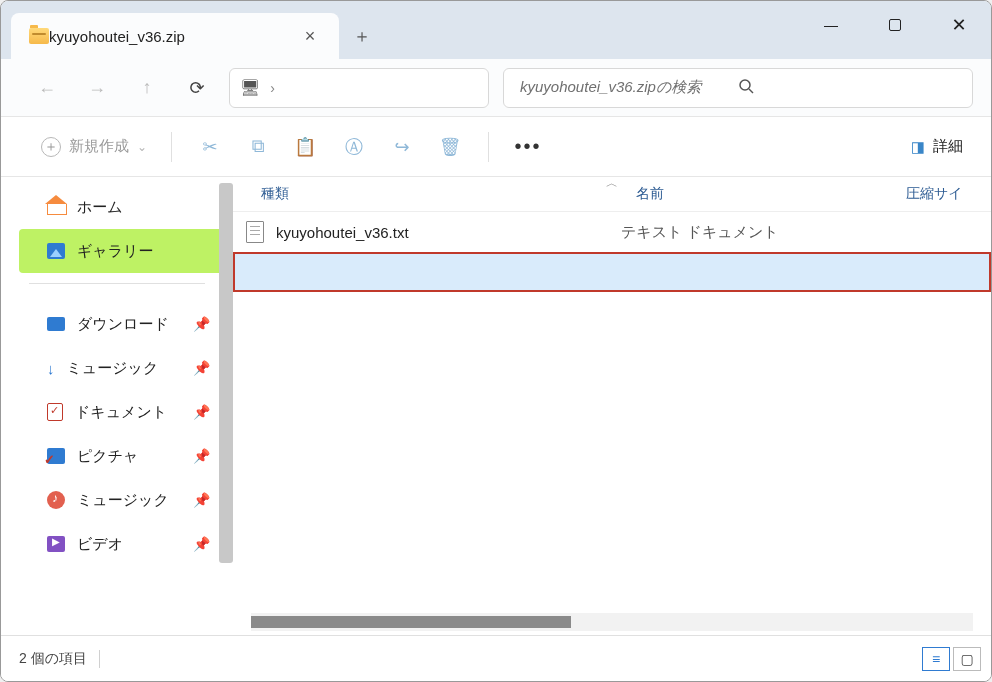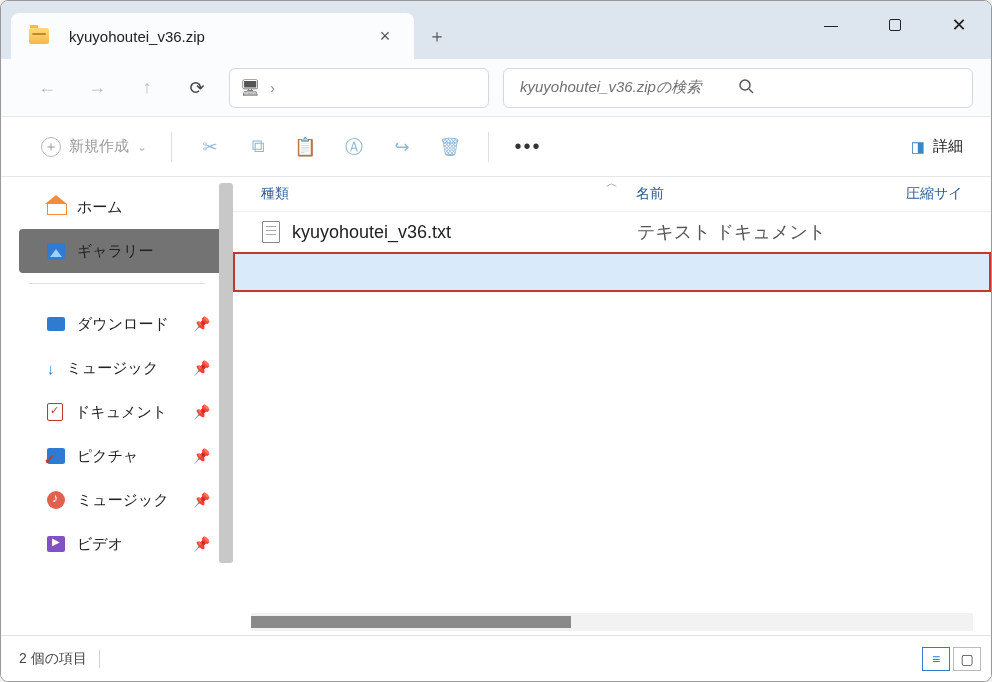--- a/index.html
+++ b/index.html
@@ -10,24 +10,24 @@
   border: 1px solid #999; border-radius: 8px; overflow: hidden;
   display: flex; flex-direction: column;
 }
 
 
 .titlebar {
   height: 58px; background: #dde5ee; display: flex; align-items: flex-end;
   position: relative;
 }
 .tab {
-  height: 46px; width: 403px; margin-left: 10px; margin-bottom: 0;
+  height: 46px; width: 328px; margin-left: 10px; margin-bottom: 0;
   background: #fbfcfd; border-radius: 8px 8px 0 0;
   display: flex; align-items: center; padding: 0 14px 0 18px;
-  gap: 20px; font-size: 15px; color: #222;
+  gap: 0; font-size: 15px; color: #222;
 }
 .tab .folder-icon { width: 20px; height: 16px; background: linear-gradient(#ffd97a,#f6b94a); border-radius: 2px; position: relative; }
 .tab .folder-icon::before { content:""; position:absolute; top:-3px; left:1px; width:8px; height:3px; background:#f6b94a; border-radius:1px 1px 0 0; }
 .tab .folder-icon::after { content:""; position:absolute; top:5px; left:3px; right:3px; height:2px; background:#c08b2e; border-radius:1px; }
 .tab-title { flex: 1; }
 .tab-close { width: 30px; height: 30px; display:flex; align-items:center; justify-content:center; font-size: 18px; color:#555; cursor:pointer; }
 .new-tab { width: 46px; height: 46px; display:flex; align-items:center; justify-content:center; font-size: 18px; color:#555; cursor:pointer; }
 .window-controls { position:absolute; right: 0; top: 0; height: 48px; display:flex; }
 .window-controls div { width: 64px; display:flex; align-items:center; justify-content:center; font-size: 14px; cursor:pointer; color:#222; }
 .window-controls .wc-close { font-size: 18px; }
@@ -69,21 +69,21 @@
 .tb-details .ic { color:#3a86c8; }
 
 
 .content { flex:1; display:flex; min-height:0; }
 .sidebar { width: 232px; border-right: none; padding: 8px 0; position:relative; }
 .sidebar-scroll { position:absolute; right:0; top:6px; width:14px; height:380px; background:#c8c8c8; border-radius:3px; }
 .side-item {
   height: 44px; display:flex; align-items:center; gap: 12px; padding: 0 0 0 46px;
   font-size:15px; color:#222; cursor:pointer;
 }
-.side-item.selected { background:#737373; border-radius:4px; margin: 0 6px 0 18px; padding-left:28px; }
+.side-item.selected { background:#bef264; border-radius:4px; margin: 0 6px 0 18px; padding-left:28px; }
 .side-item .pin { margin-left:auto; margin-right:22px; color:#888; font-size:14px; }
 .side-sep { height:1px; background:#e0e0e0; margin: 10px 28px 18px 28px; }
 
 .home-ic { width:18px; height:16px; position:relative; }
 .home-ic::before{content:"";position:absolute;left:0;bottom:0;width:18px;height:10px;background:#fff;border:1.5px solid #f68b3e;border-top:none;}
 .home-ic::after{content:"";position:absolute;left:-2px;top:-4px;width:0;height:0;border-left:11px solid transparent;border-right:11px solid transparent;border-bottom:9px solid #f68b3e;}
 .gallery-ic{width:18px;height:16px;background:#2f7bd1;border-radius:2px;position:relative;}
 .gallery-ic::after{content:"";position:absolute;left:3px;bottom:2px;width:0;height:0;border-left:6px solid transparent;border-right:6px solid transparent;border-bottom:8px solid #9bd0ff;}
 .desktop-ic{width:18px;height:14px;background:#2f7bd1;border-radius:2px;}
 .download-ic{color:#2f7bd1;font-weight:bold;}
@@ -99,22 +99,22 @@
 .main { flex:1; display:flex; flex-direction:column; position:relative; }
 .collapse-handle { position:absolute; top:-2px; left:50%; transform:translateX(-50%); font-size:12px; color:#888; }
 .columns {
   display:grid; grid-template-columns: 375px 270px 1fr;
   padding: 8px 0 8px 28px; font-size:14px; color:#2b5a92; border-bottom: 1px solid #eee;
 }
 .columns .col { display:flex; align-items:center; gap:6px; cursor:pointer; }
 .filelist { flex:1; overflow:hidden; }
 .row {
   display:grid; grid-template-columns: 375px 1fr;
-  align-items:center; height: 40px; padding-left: 29px;
-  font-size:18px; color:#222;
+  align-items:center; height: 40px; padding-left: 13px;
+  font-size:15px; color:#222;
 }
 .row.selected { background:#d9ebfb; border:2px solid #c0392b; }
 .row .name { display:flex; align-items:center; gap:12px; }
 .row .type { color:#555; }
 .file-txt-ic{width:18px;height:22px;border:1.5px solid #888;background:#fff;border-radius:1px;position:relative;}
 .file-txt-ic::before{content:"";position:absolute;left:3px;top:4px;right:3px;height:1px;background:#aaa;box-shadow:0 4px 0 #aaa,0 8px 0 #aaa;}
 .file-xlsx-ic{width:20px;height:20px;background:#fff;border:1.5px solid #1e7145;position:relative;}
 .file-xlsx-ic::before{content:"X";position:absolute;left:-4px;top:2px;width:14px;height:14px;background:#1e7145;color:#fff;font-size:10px;font-weight:bold;display:flex;align-items:center;justify-content:center;border-radius:1px;}
 
 .hscroll { height: 18px; margin: 0 18px 4px 18px; background:#f2f2f2; position:relative; }

